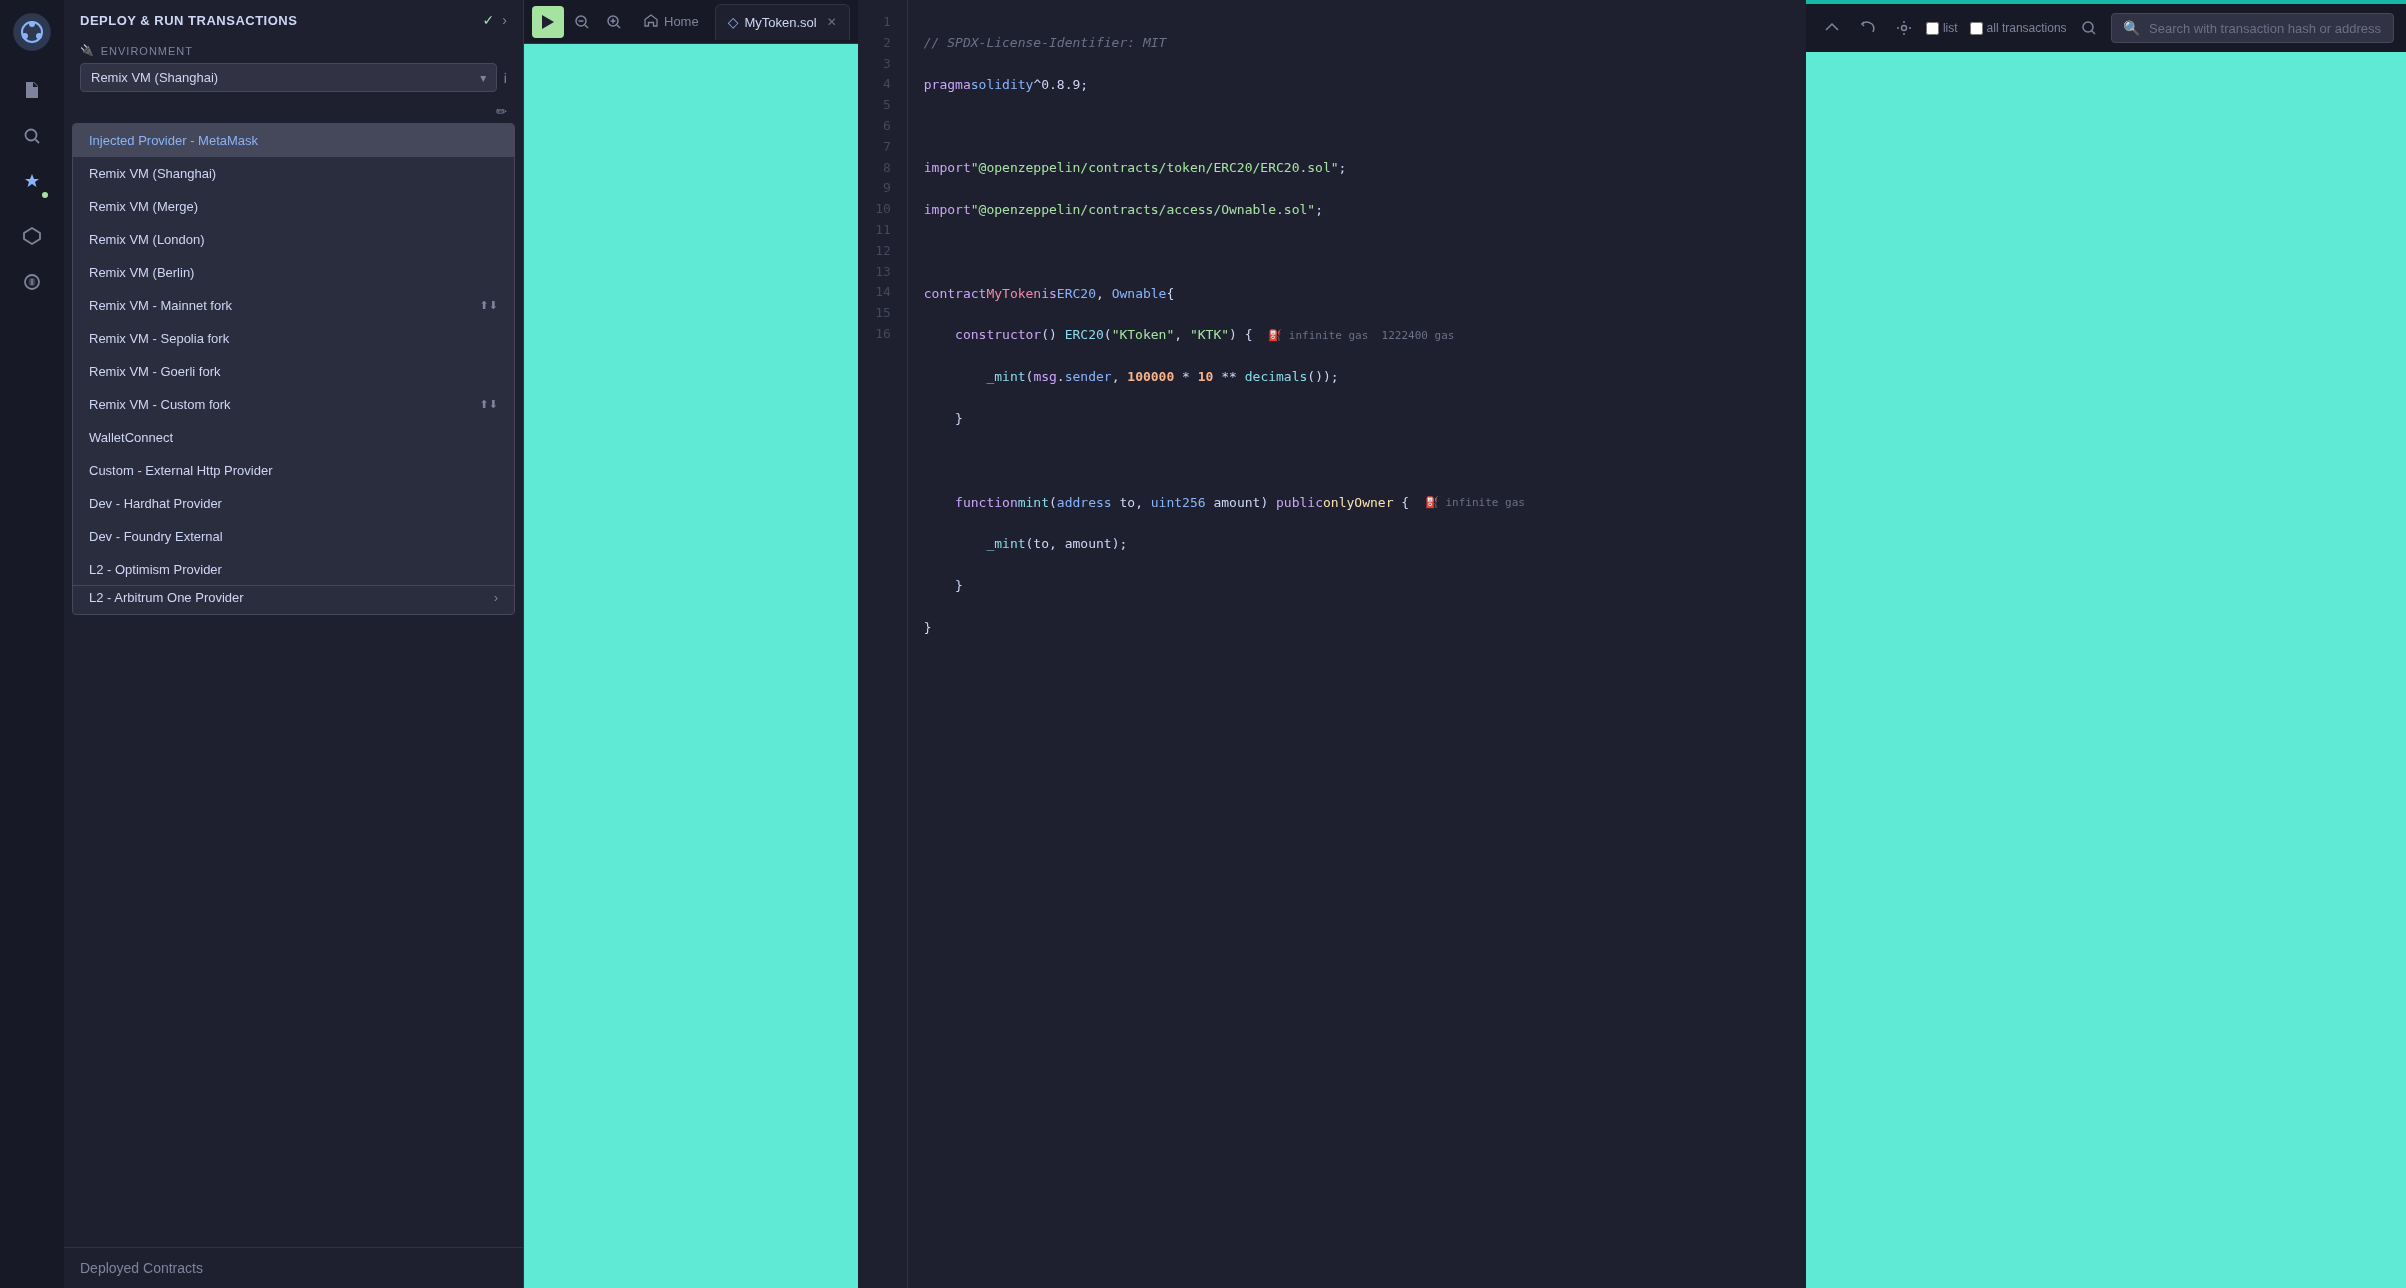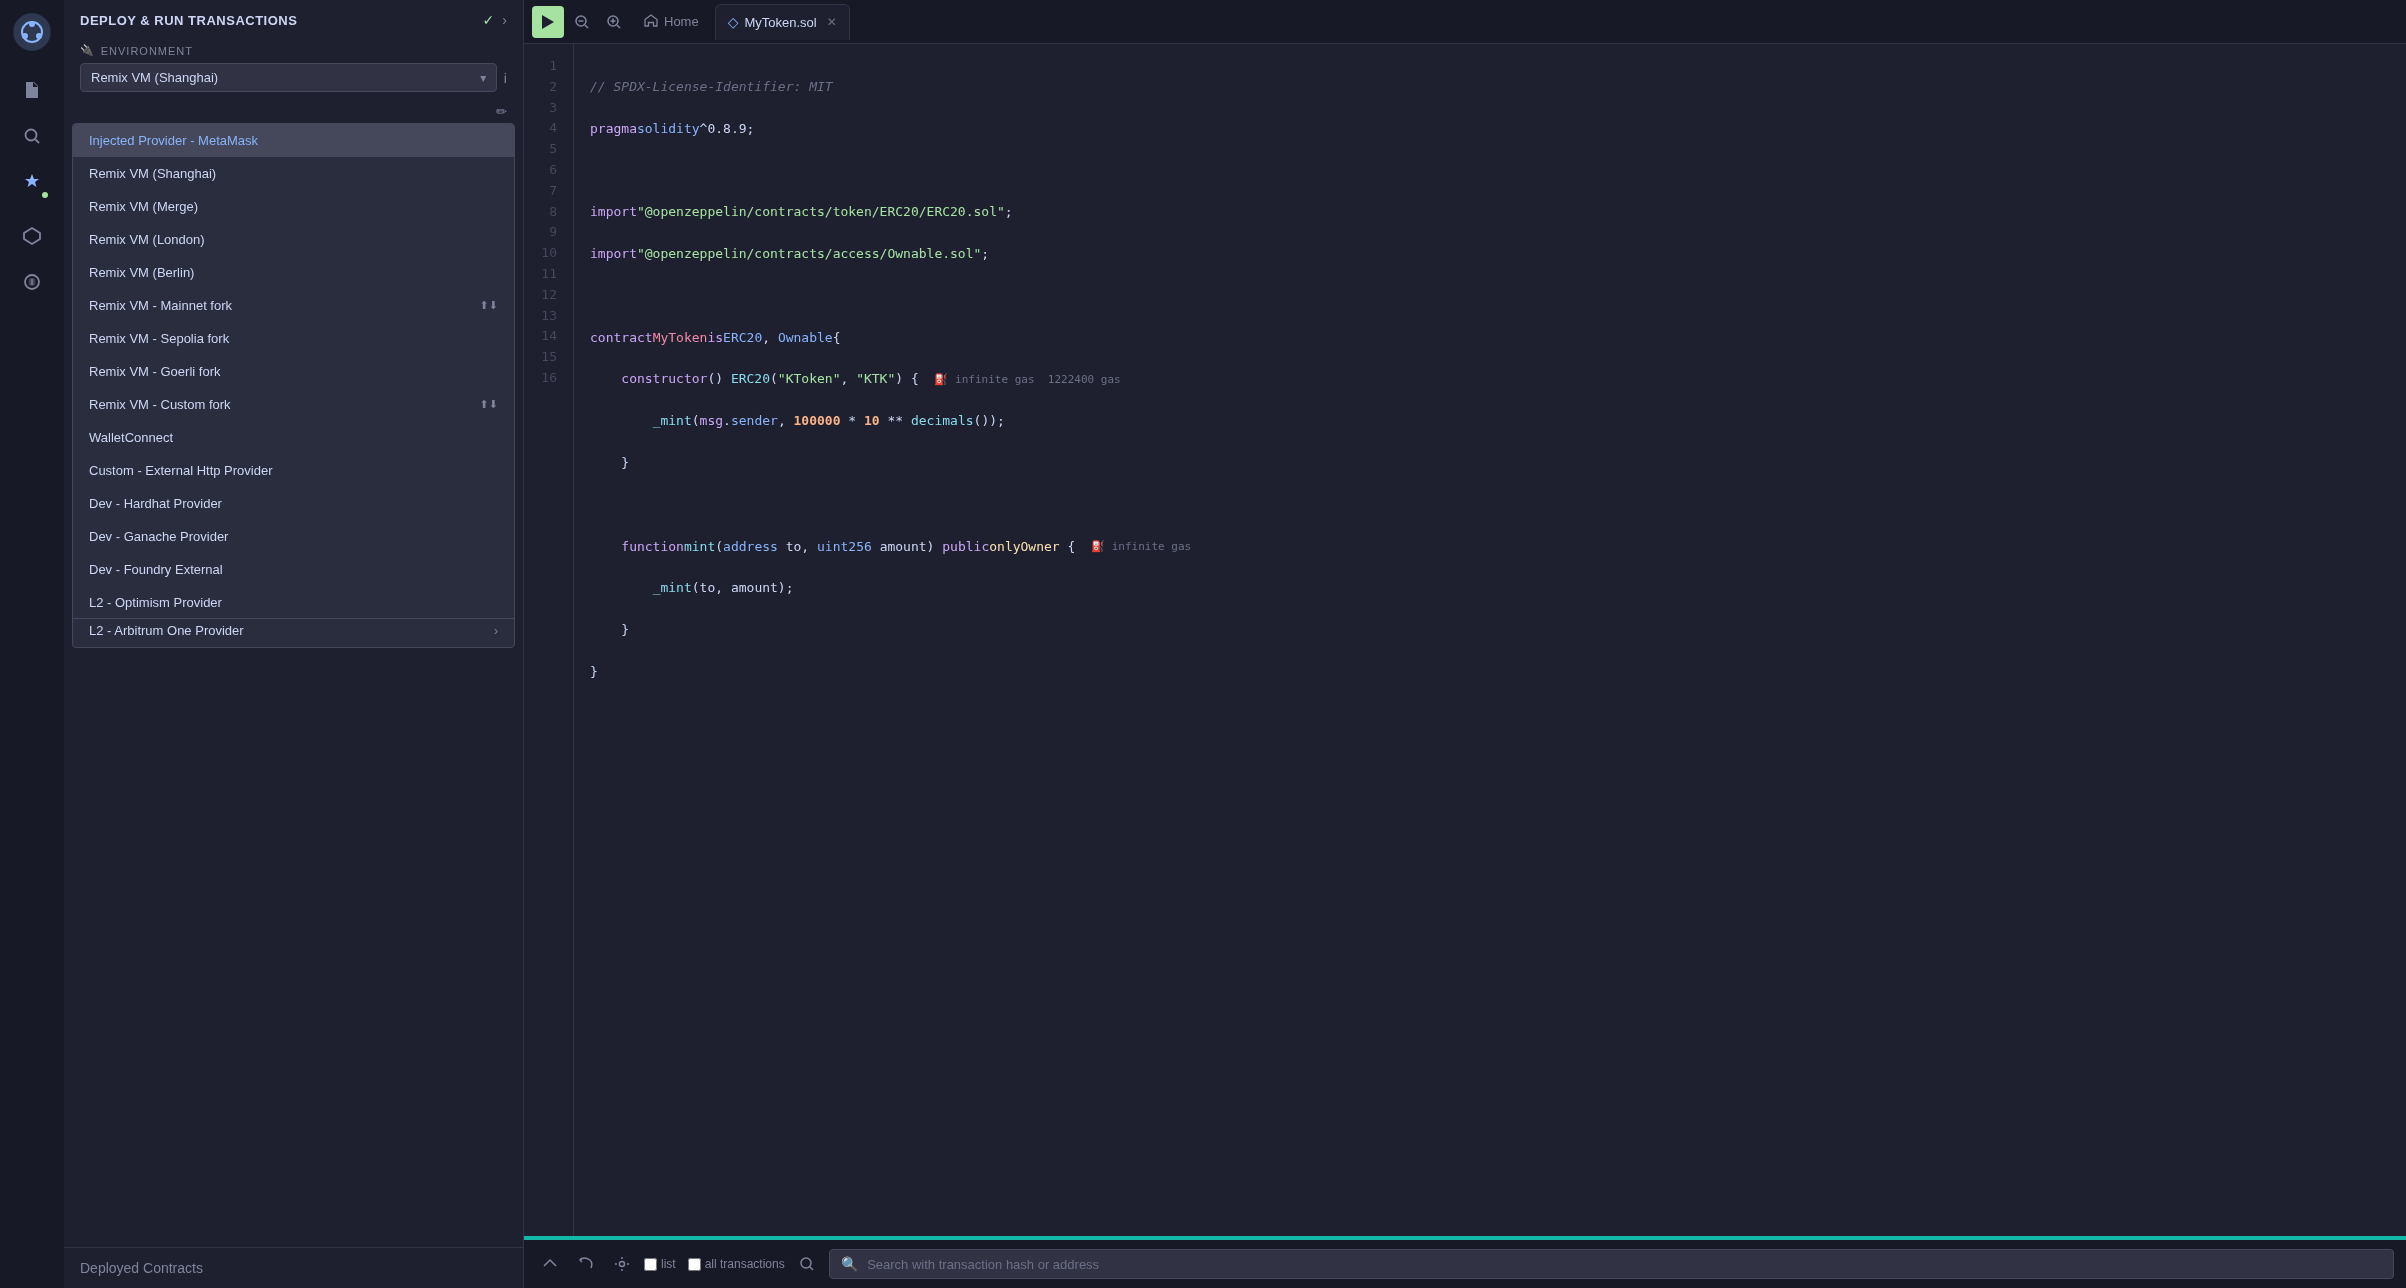--- a/index.html
+++ b/index.html
@@ -167,21 +167,20 @@
     }
     .deployed-title {
       font-size: 14px;
       color: #7f849c;
     }
 
     
     .editor-area {
       flex: 1;
       display: flex;
-      flex-direction: column;
       background: #5eead4;
     }
 
     
     .tab-bar {
       display: flex;
       align-items: center;
       background: #181926;
       border-bottom: 1px solid #313244;
       padding: 0 8px;
@@ -429,23 +428,20 @@
       <span style="color:#7f849c; font-size:11px;">⬆⬇</span>
     </div>
     <div class="dropdown-item">
       <span>WalletConnect</span>
     </div>
     <div class="dropdown-item">
       <span>Custom - External Http Provider</span>
     </div>
     <div class="dropdown-item">
       <span>Dev - Hardhat Provider</span>
-    </div>
-    <div class="dropdown-item">
-      <span>Dev - Ganache Provider</span>
     </div>
     <div class="dropdown-item">
       <span>Dev - Foundry External</span>
     </div>
     <div class="dropdown-item">
       <span>L2 - Optimism Provider</span>
     </div>
     <div style="display:flex; align-items:center; justify-content:space-between; border-top:1px solid #45475a; padding-top:4px; margin-top:-1px;" class="dropdown-item">
       <span>L2 - Arbitrum One Provider</span>
       <span class="sub-arrow">›</span>

